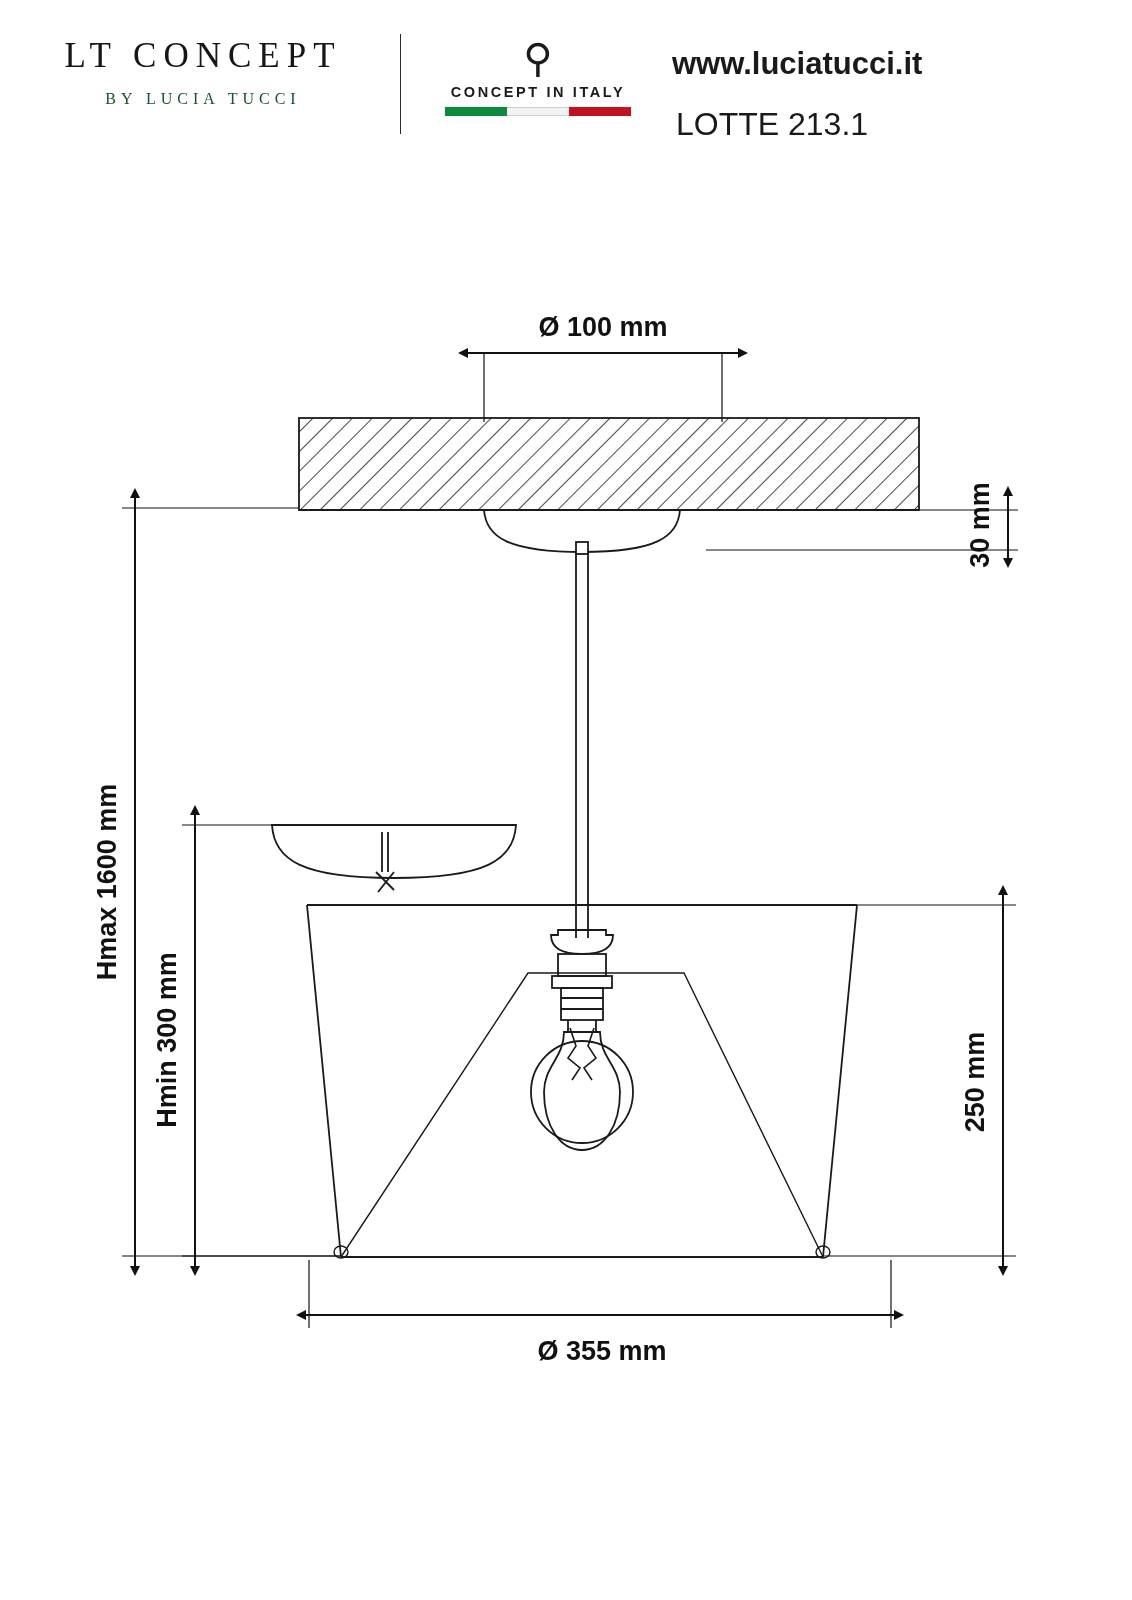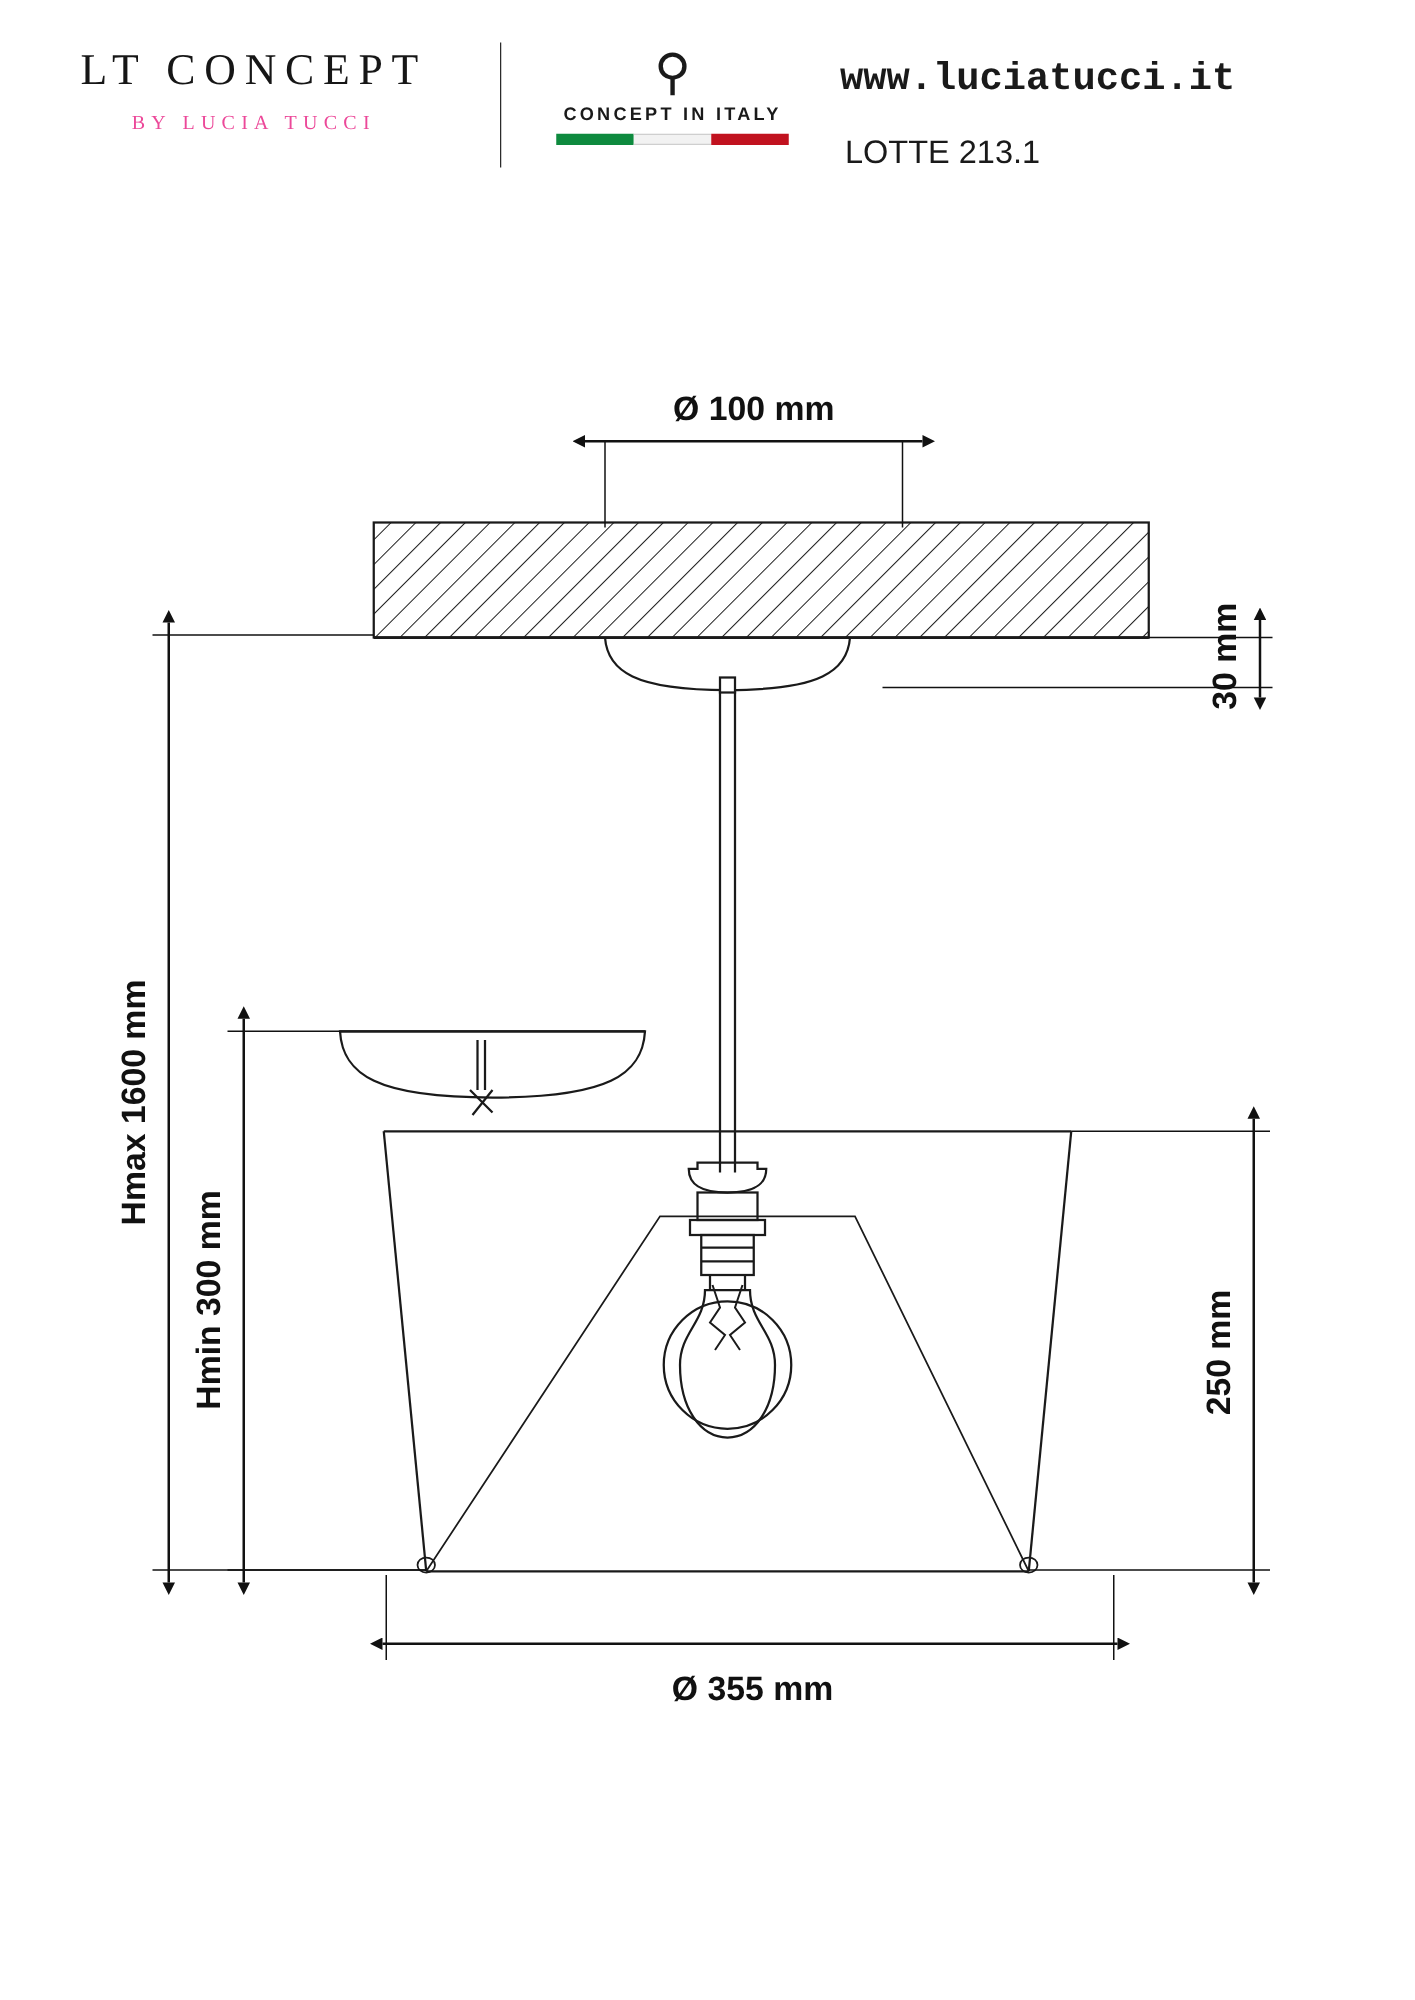--- a/index.html
+++ b/index.html
@@ -35,21 +35,21 @@
     letter-spacing: 7px;
     font-weight: 400;
     color: #161616;
     font-family: "Liberation Serif", serif;
     white-space: nowrap;
   }
   #brand-sub {
     margin-top: 14px;
     font-size: 16px;
     letter-spacing: 5px;
-    color: #ec4899;
+    color: #14532d;
     font-family: "Liberation Serif", serif;
     white-space: nowrap;
   }
   #header-divider {
     position: absolute;
     left: 400px;
     top: 34px;
     width: 1px;
     height: 100px;
     background: #2b2b2b;
@@ -89,27 +89,26 @@
   #site-url {
     position: absolute;
     left: 672px;
     top: 46px;
     width: 440px;
     font-size: 31px;
     font-weight: bold;
     color: #1a1a1a;
     letter-spacing: 0px;
     white-space: nowrap;
-    font-family: Liberation Mono, monospace;
   }
   #model-name {
     position: absolute;
     left: 676px;
     top: 106px;
-    font-size: 26px;
+    font-size: 32px;
     color: #1a1a1a;
     white-space: nowrap;
   }
 
   
   #drawing {
     position: absolute;
     left: 16px;
     top: 160px;
     width: 1132px;

